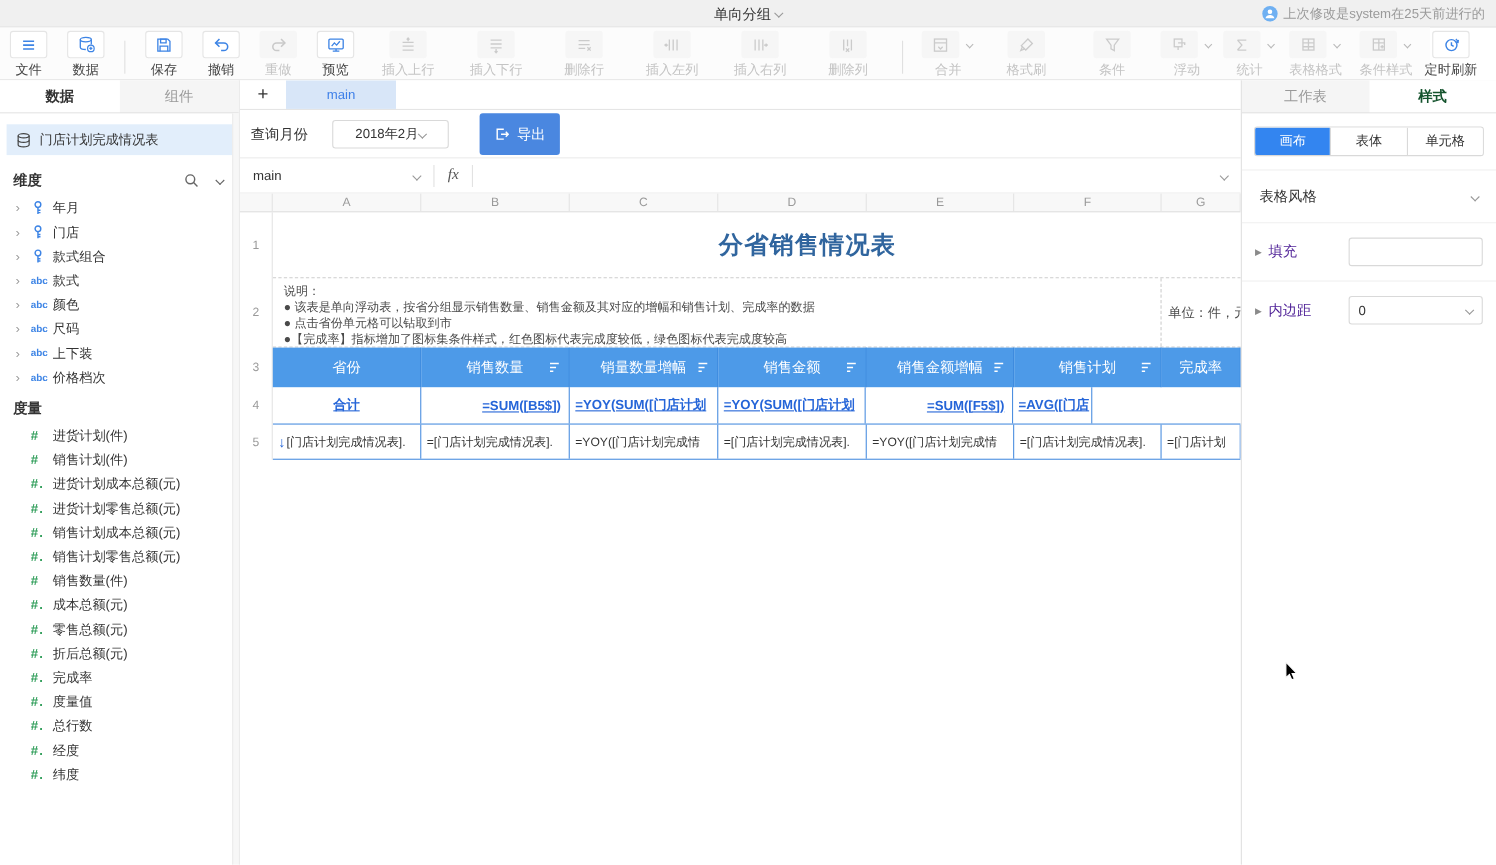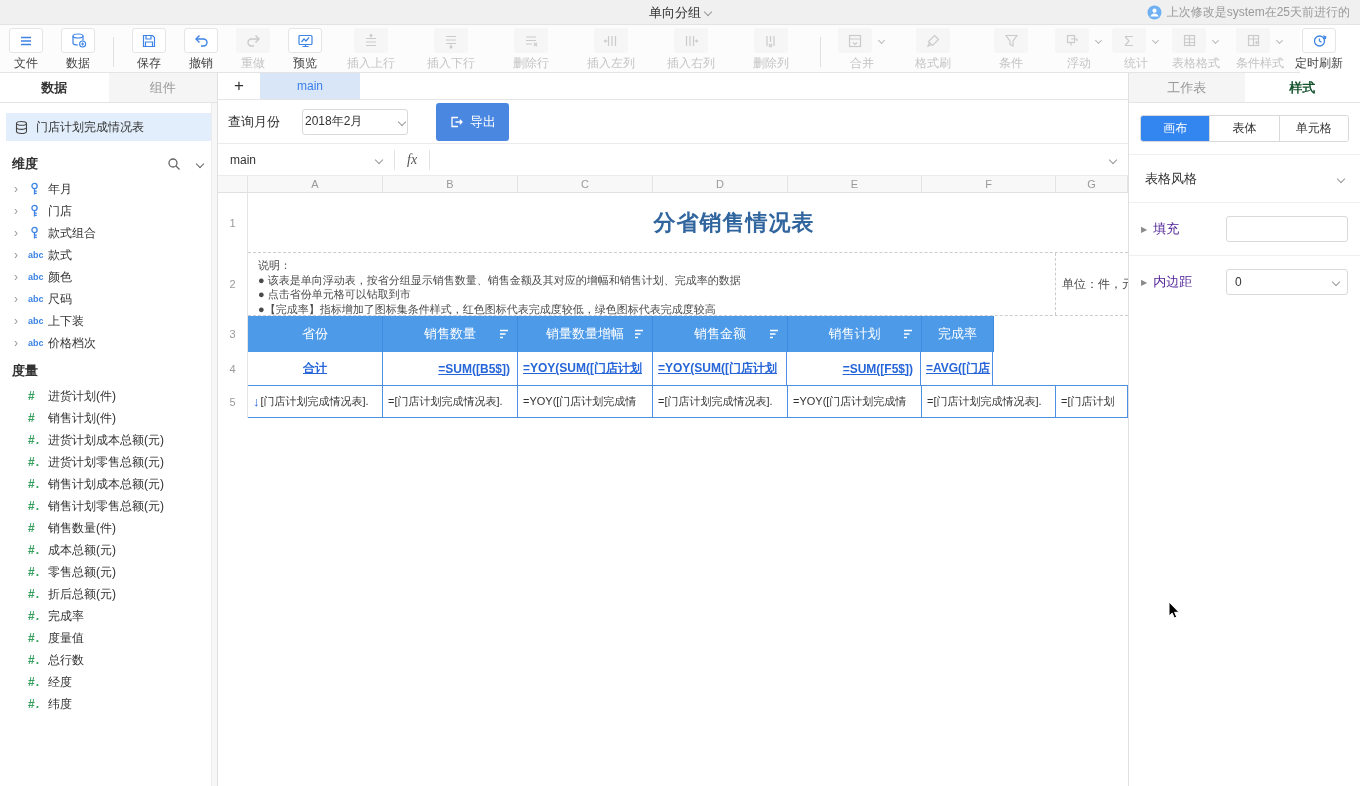--- a/index.html
+++ b/index.html
@@ -58,21 +58,21 @@
   #main { position:absolute; left:218px; top:73px; width:910px; bottom:0; background:#fff;
     overflow:hidden; }
   .sheet-tabs { height:27px; border-bottom:1px solid #e5e5e5; display:flex; }
   .add-tab { width:42px; text-align:center; line-height:26px; font-size:17px; color:#333; }
   .sheet-tab { width:100px; background:#d8e6f8; color:#3d7fe8; font-size:12px; text-align:center;
     line-height:26px; }
   .query-row { height:44px; border-bottom:1px solid #ebebeb; display:flex; align-items:center;
     padding-left:10px;gap:12px; }
   .query-label { font-size:13px; color:#333; }
   .query-select { width:106px; height:26px; border:1px solid #d9d9d9; border-radius:3px;
-    margin-left:10px; display:flex; align-items:center; padding:0 2px; font-size:12px; color:#333; }
+    margin-left:10px; display:flex; align-items:center; padding:0 20px; font-size:12px; color:#333; }
   .query-select .chev { margin-left:auto; }
   .export-btn { margin-left:16px; height:38px; background:#4a87e0; border-radius:3px; color:#fff;
     font-size:13px; display:flex; align-items:center; padding:0 13px; gap:7px;text-align:right; }
   .formula-bar { height:32px; border-bottom:1px solid #ebebeb; display:flex; align-items:center; }
   .cellref { width:176px; padding-left:12px; display:flex; align-items:center; font-size:12px; color:#333; }
   .cellref .chev { margin-left:auto; margin-right:12px; }
   .fb-sep { width:1px; height:20px; background:#e2e2e2; }
   .fx { font-family:"Liberation Serif","DejaVu Serif",serif; font-style:italic; font-size:14px;
     color:#555; margin:0 12px 0 12px; }
   .fb-chev { margin-left:auto; margin-right:12px; }
@@ -623,20 +623,28 @@
           </div>
         <div class="hcell" style="width:135px">
             <span>销售金额</span>
             <span class="hsort">
               <svg class="ic" width="12" height="12" viewBox="0 0 12 12">
                 <path d="M2 2.5h8M2 6h5.5M2 9.5h3" stroke="#fff" stroke-width="1.4"></path>
               </svg>
             </span>
           </div>
         <div class="hcell" style="width:134px">
+            <span>销售金额增幅</span>
+            <span class="hsort">
+              <svg class="ic" width="12" height="12" viewBox="0 0 12 12">
+                <path d="M2 2.5h8M2 6h5.5M2 9.5h3" stroke="#fff" stroke-width="1.4"></path>
+              </svg>
+            </span>
+          </div>
+        <div class="hcell" style="width:134px">
             <span>销售计划</span>
             <span class="hsort">
               <svg class="ic" width="12" height="12" viewBox="0 0 12 12">
                 <path d="M2 2.5h8M2 6h5.5M2 9.5h3" stroke="#fff" stroke-width="1.4"></path>
               </svg>
             </span>
           </div>
         <div class="hcell" style="width:72px">
             <span>完成率</span>
           </div>

